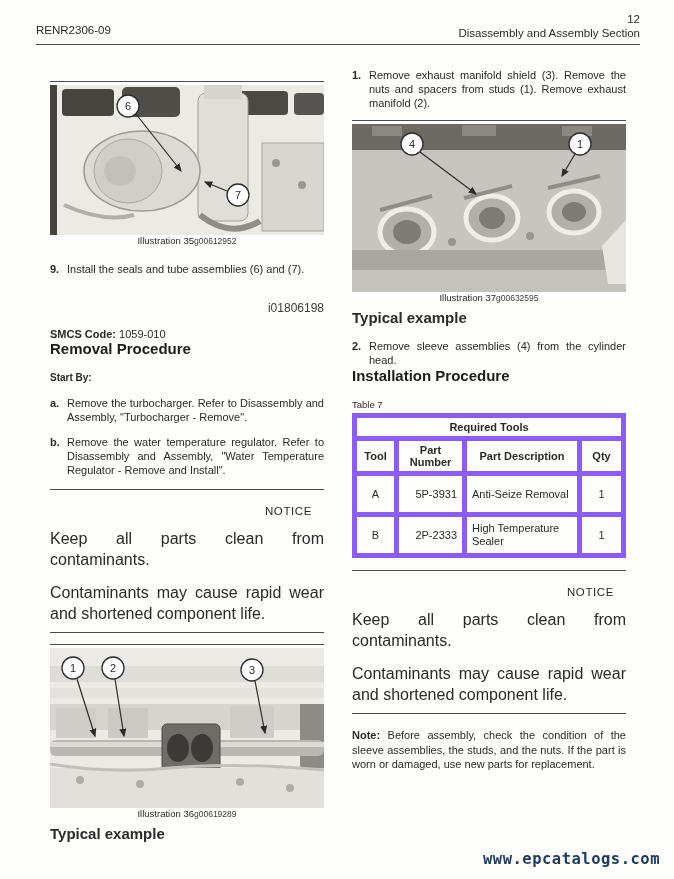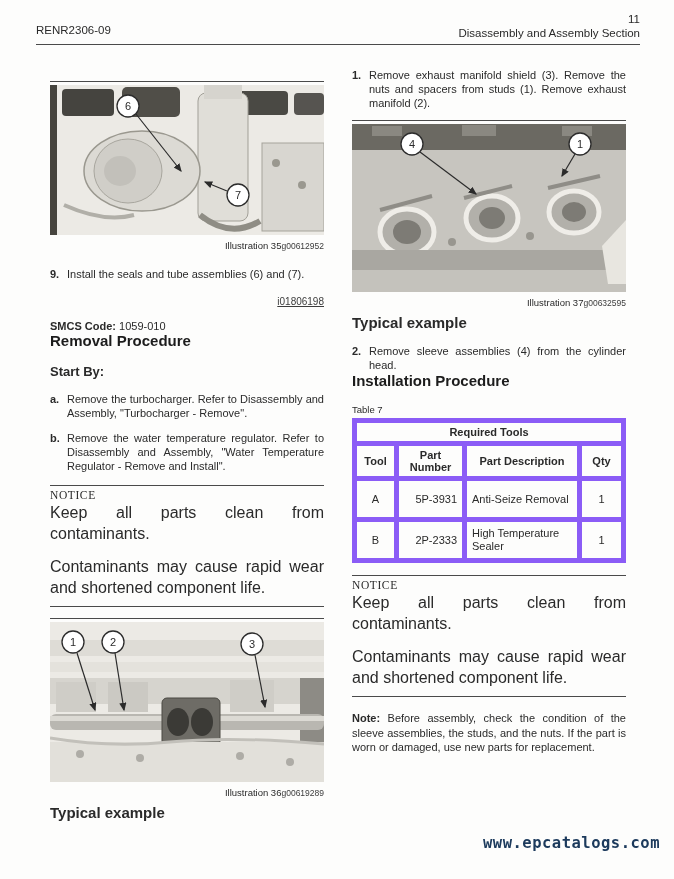--- a/index.html
+++ b/index.html
@@ -15,83 +15,83 @@
   
   .columns{position:absolute;top:66px;left:50px;width:576px;display:flex;gap:28px;}
   .col{width:274px;}
 
   
   .figure{border-top:1px solid #4a4a4a;padding-top:3px;}
   .fig35{margin-top:15px;}
   .fig36{margin-top:11px;}
   .fig37{margin-top:10px;}
   .photo{display:block;width:274px;}
-  .fig-caption{display:flex;justify-content:flex-end;align-items:baseline;margin-top:5px;}
+  .fig-caption{display:flex;justify-content:center;align-items:baseline;}
   .fig-label{font-size:9.5px;}
   .fig-id{font-size:8.5px;color:#3c3c3c;}
   .fig-sub{font-size:15px;margin-top:6px;font-weight:bold;}
 
   
   .step{position:relative;padding-left:17px;font-size:11px;line-height:1.28;
         text-align:justify;margin:0;}
   .step>.num{position:absolute;left:0;font-weight:700;}
   .step9{margin-top:16px;}
-  .doc-id{text-align:right;font-size:10px;color:#3c3c3c;margin-top:15px;text-decoration:underline;}
+  .doc-id{text-align:right;font-size:12px;color:#3c3c3c;margin-top:25px;}
   h1.title{font-size:18.5px;line-height:1.13;font-weight:700;color:#1c1c1c;
            width:254px;margin:3px 0 0 0;letter-spacing:.2px;}
   .smcs{font-size:11px;margin:13px 0 0 0;}
   h2.sub{font-size:15px;font-weight:700;color:#1c1c1c;margin:0;}
   .removal{margin-top:18px;}
   .install{margin-top:17px;}
-  .startby{font-size:13px;font-weight:700;margin:15px 0 0 0;}
+  .startby{font-size:10px;font-weight:700;margin:15px 0 0 0;}
   .item-a{margin-top:13px;}
   .item-b{margin-top:11px;}
   .step1{margin-top:2px;}
   .step2{margin-top:13px;}
 
   
   .notice{border-top:1px solid #4a4a4a;border-bottom:1px solid #4a4a4a;
           margin-top:12px;padding:3px 0 8px 0;}
-  .notice-title{text-align:left;font-size:11.5px;letter-spacing:.6px;margin:0;font-family:Liberation Serif, serif;}
+  .notice-title{text-align:right;font-size:11.5px;letter-spacing:.6px;margin:12px;}
   .notice p.body{margin:2px 0 0 0;font-size:16px;line-height:1.28;text-align:justify;}
   .notice p.second{margin-top:13px;}
 
   
   .table-label{font-size:9.5px;margin-top:15px;}
   table.tools{width:100%;border-collapse:collapse;margin-top:3px;}
   table.tools th,table.tools td{border:5px solid #8b5cf6;font-size:11px;padding:3px 5px;vertical-align:middle;}
   table.tools th{font-weight:700;text-align:center;}
   th.t-title{padding:3px;}
   col.c-tool{width:42px;} col.c-num{width:68px;} col.c-qty{width:44px;}
   td.ctr{text-align:center;}
   td.desc{padding-left:7px;line-height:1.25;}
   td.pnum{padding-left:7px;text-align:right;}
   table.tools tbody td{height:30px;}
 
   
   .note{font-size:11px;line-height:1.3;margin:14px 0 0 0;text-align:justify;}
 
   
-  .footer-url{position:absolute;right:14px;bottom:27px;
+  .footer-url{position:absolute;right:14px;bottom:11px;
               font-family:"DejaVu Sans Mono",monospace;font-weight:700;
               font-size:15.5px;letter-spacing:.5px;color:#1c3a5c;text-decoration:none;}
 
   
   .co-circle{fill:#ffffff;stroke:#2b2b2b;stroke-width:1.3;}
   .co-text{font-family:"Liberation Sans",sans-serif;font-size:11px;fill:#2b2b2b;}
   .co-line{stroke:#2b2b2b;stroke-width:1.2;}
 </style>
 </head>
 <body>
 
 <div class="page">
 
   <div class="header">
     <span class="doc-number">RENR2306-09</span>
-    <span class="header-right"><span>11</span><br>
+    <span class="header-right"><span>12</span><br>
       <span>Disassembly and Assembly Section</span>
     </span>
   </div>
 
   <div class="columns">
 
     <div class="col">
 
       <div class="figure fig35">
         <svg class="photo" width="274" height="150" viewBox="0 0 274 150">

